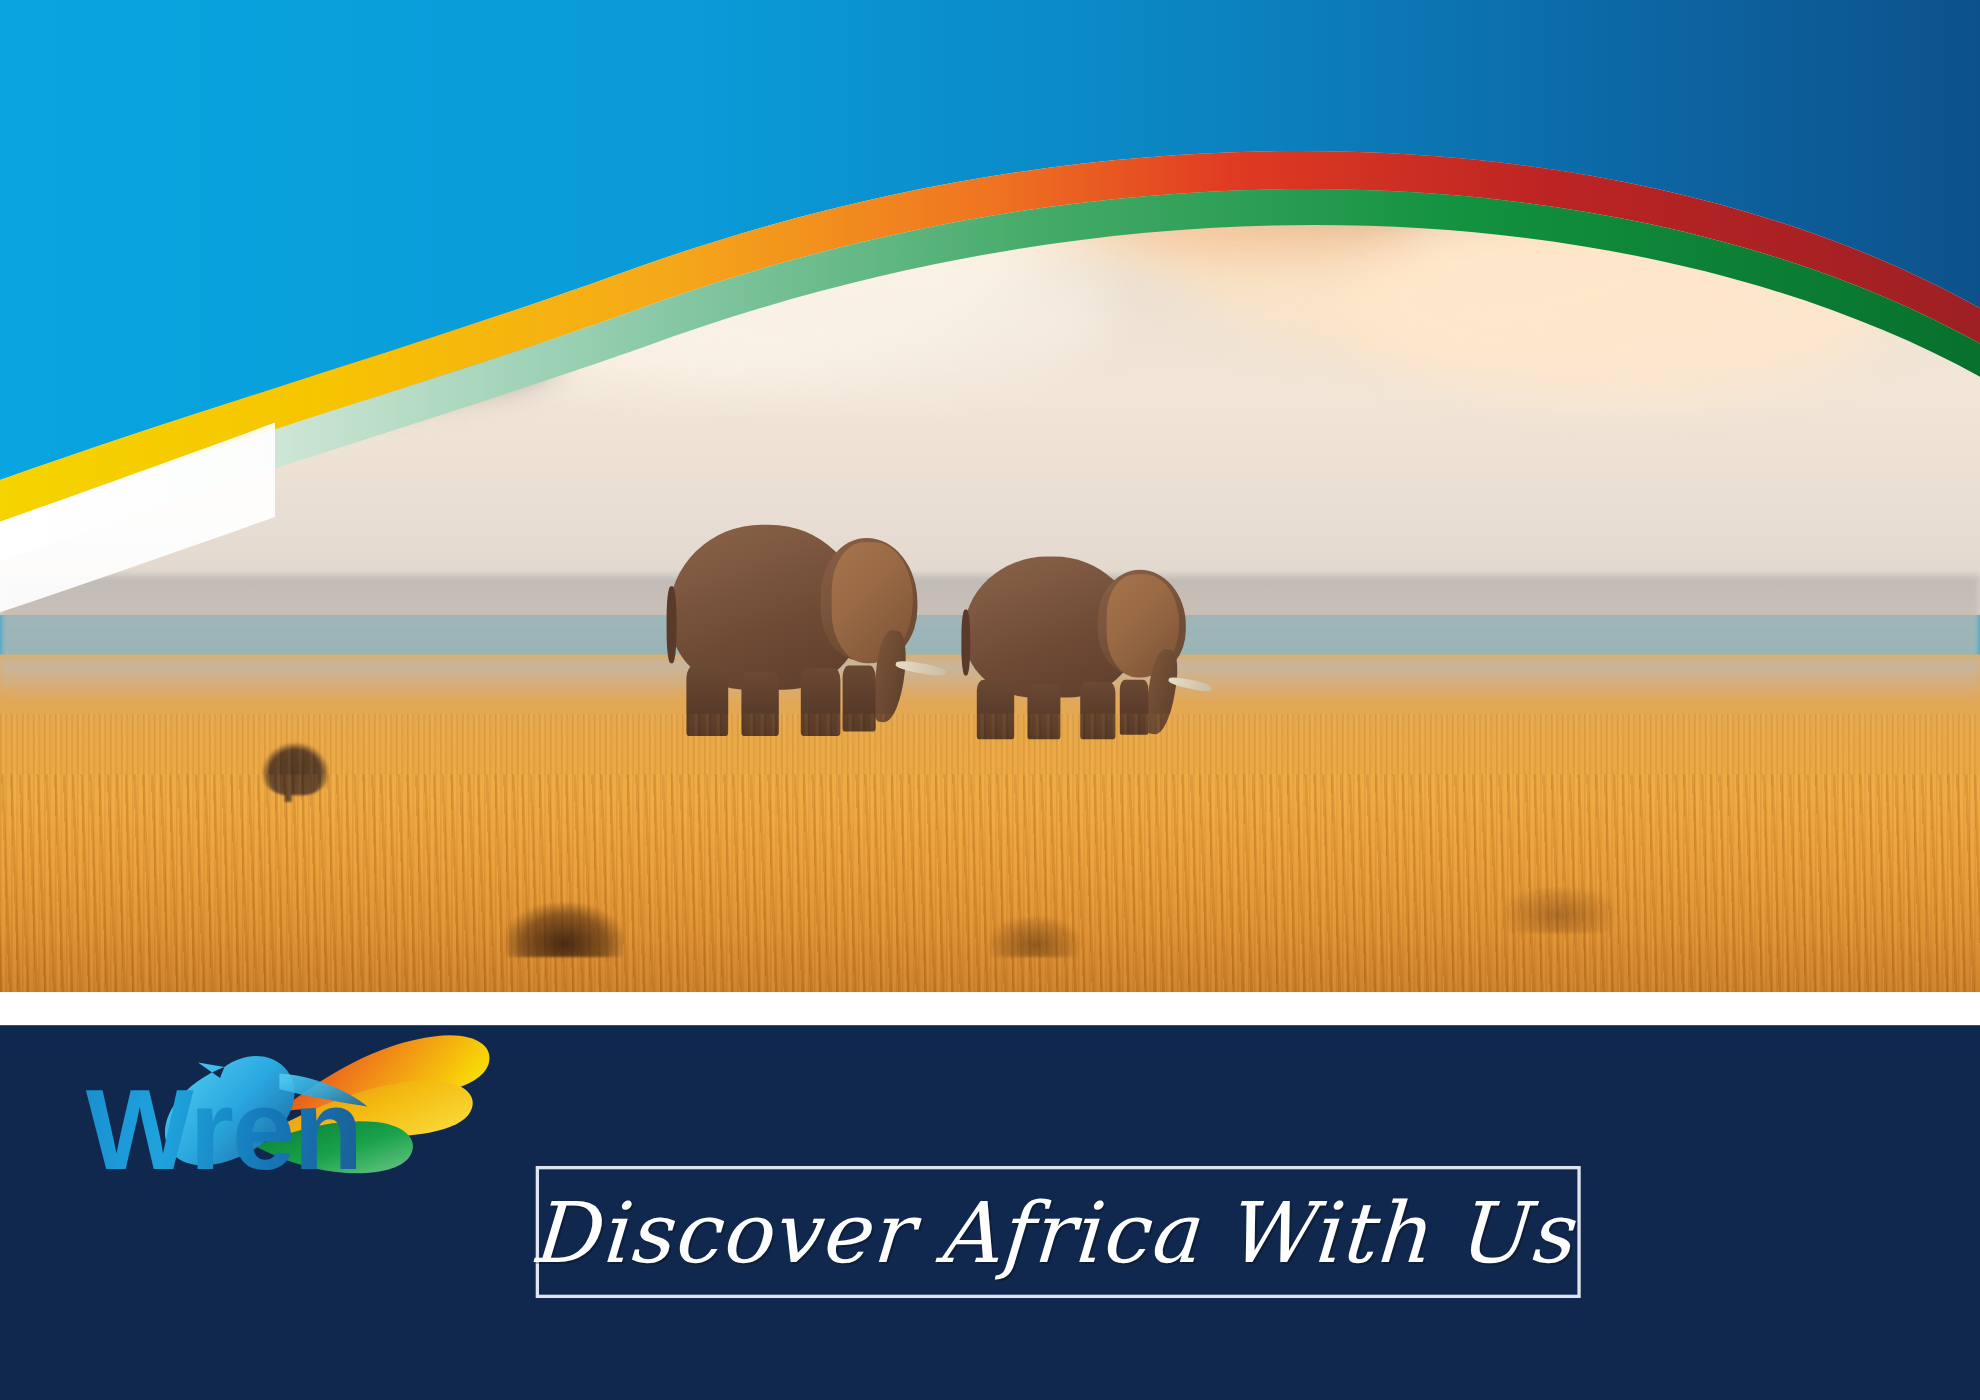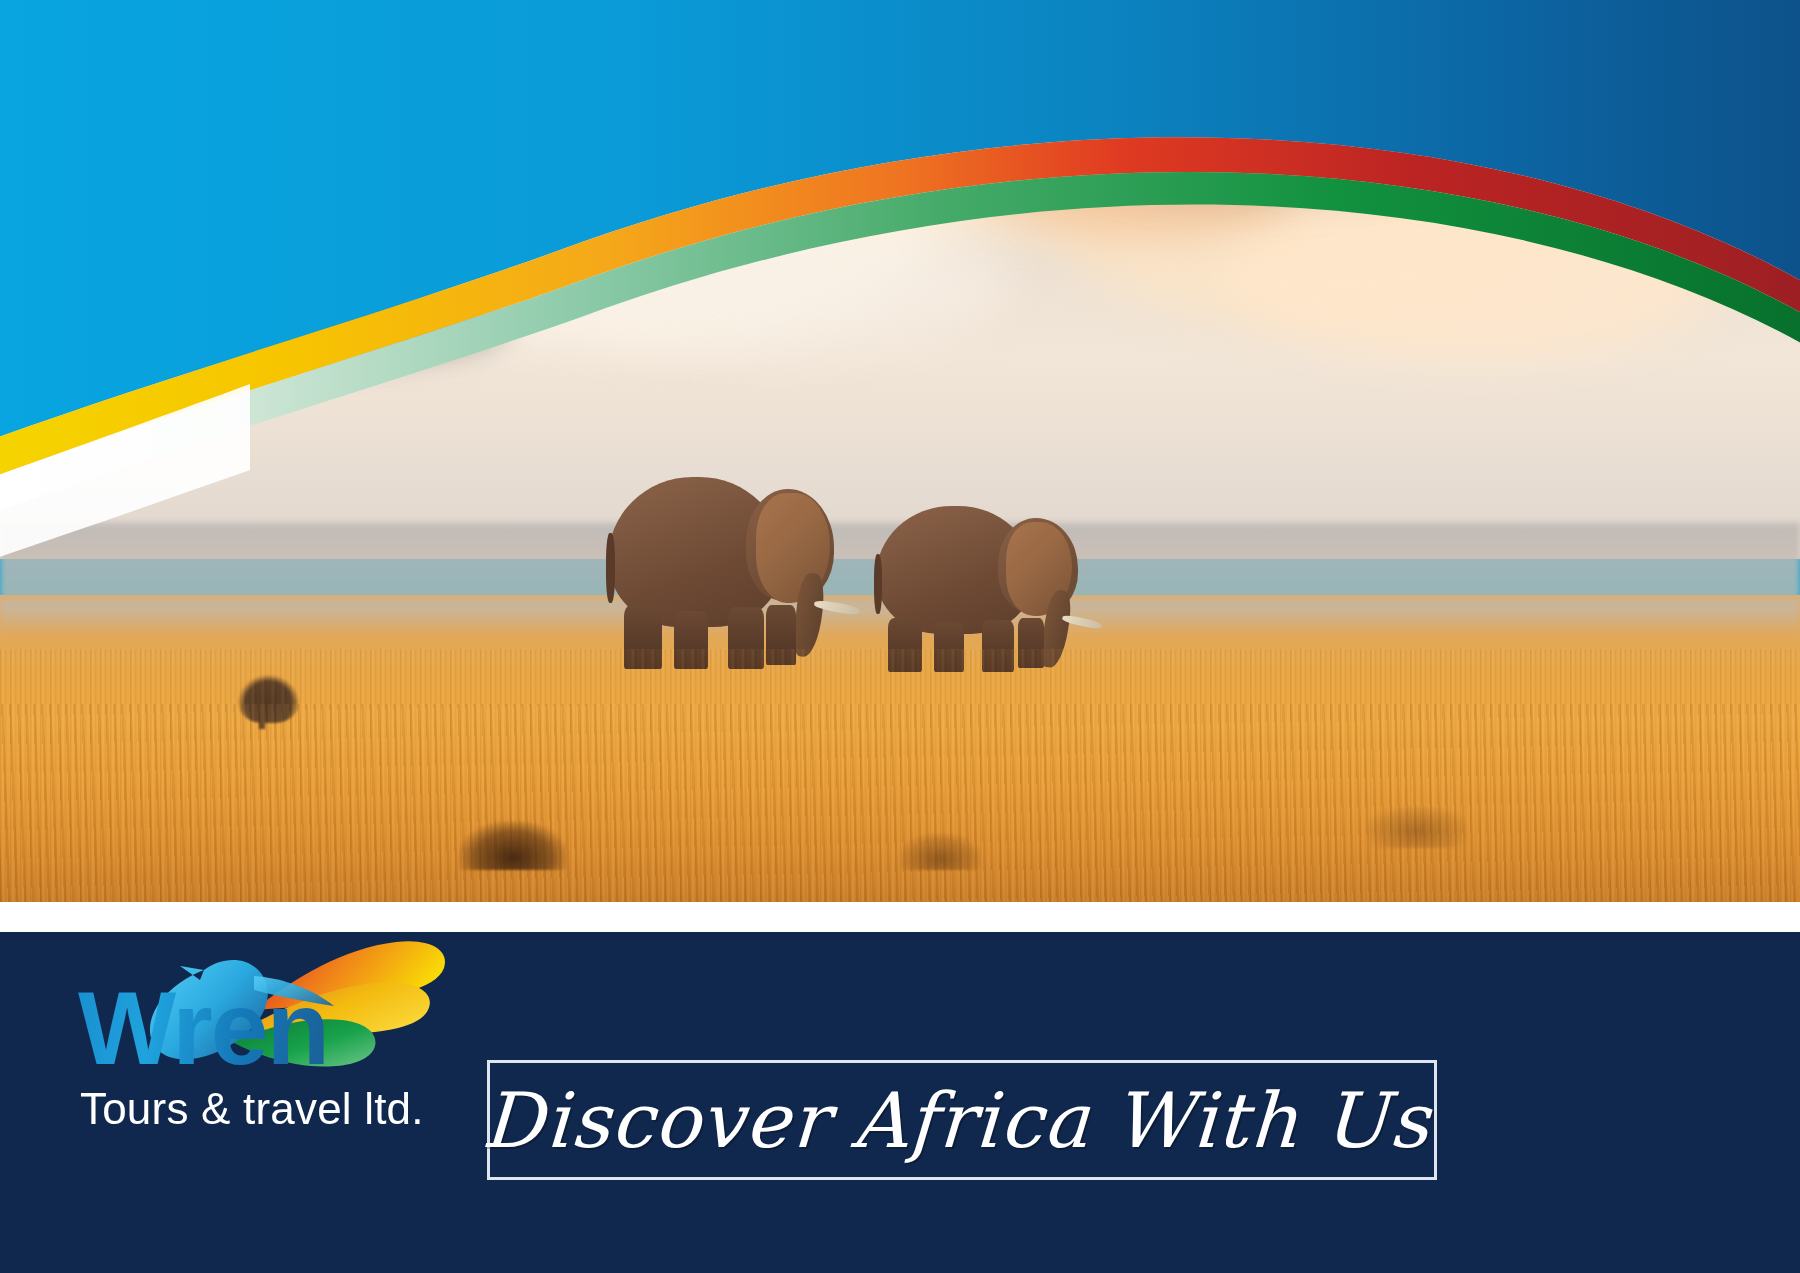--- a/index.html
+++ b/index.html
@@ -358,21 +358,20 @@
                  C302,144 262,146 228,138 C202,132 186,124 174,118 Z" fill="url(#sw3)"></path>
 
         <path d="M146,46 C162,34 184,32 198,44 C214,58 212,78 202,94
                  C190,112 168,126 148,132 C128,138 110,136 100,126
                  C88,114 90,94 102,78 C112,64 130,52 146,46 Z
                  M146,46 L122,42 L142,56 Z" fill="url(#birdG)"></path>
         <path d="M196,52 C226,54 256,66 276,82 C250,78 218,72 196,66 Z" fill="url(#birdG)" opacity="0.9"></path>
       </svg>
 
       <div class="wordmark">Wren</div>
-      <div class="subwordmark">Tours &amp; travel ltd.</div>
     </div>
 
   </div>
 
   <div class="tagline-box">
     <span class="tagline-text">Discover Africa With Us</span>
   </div>
 
 </div>
 

